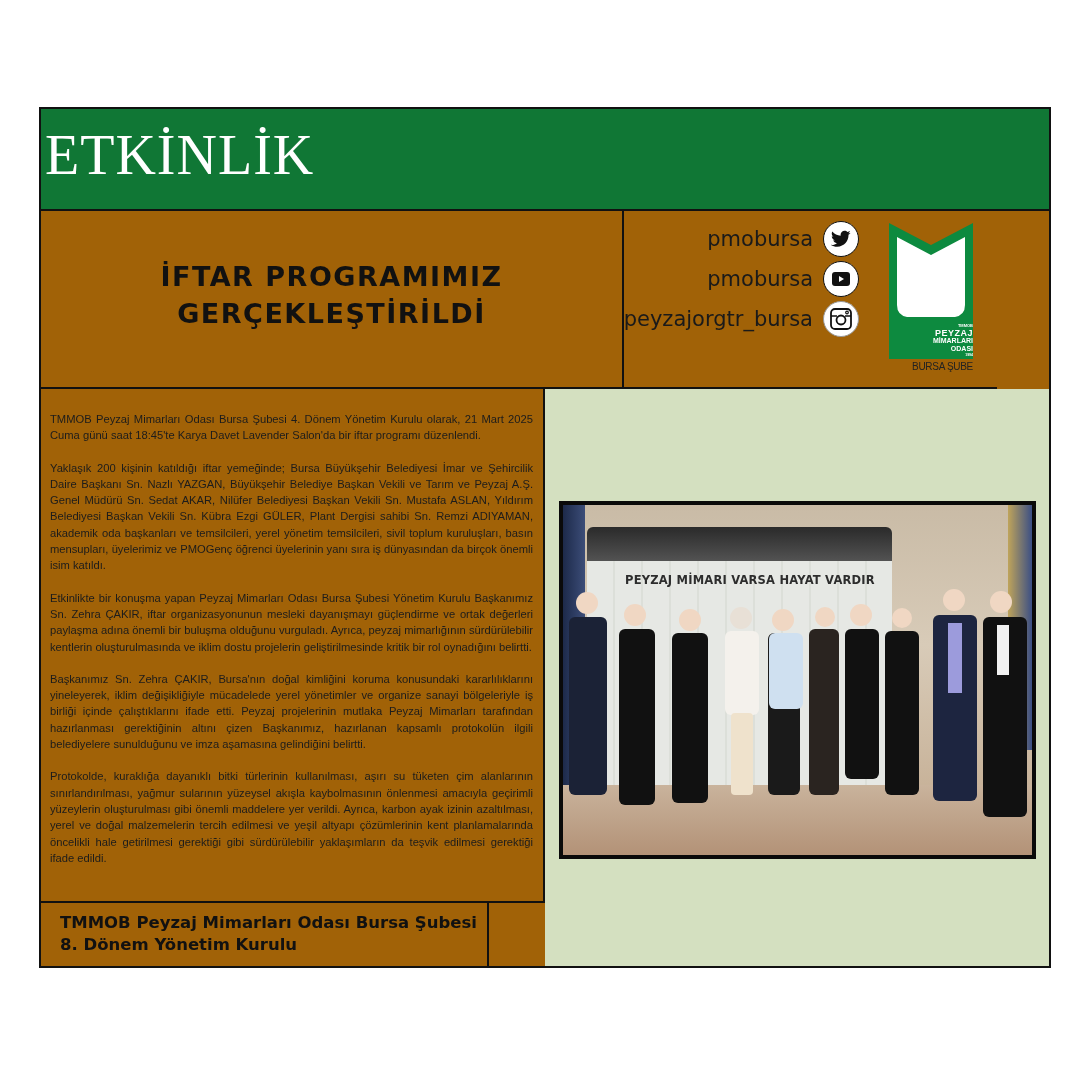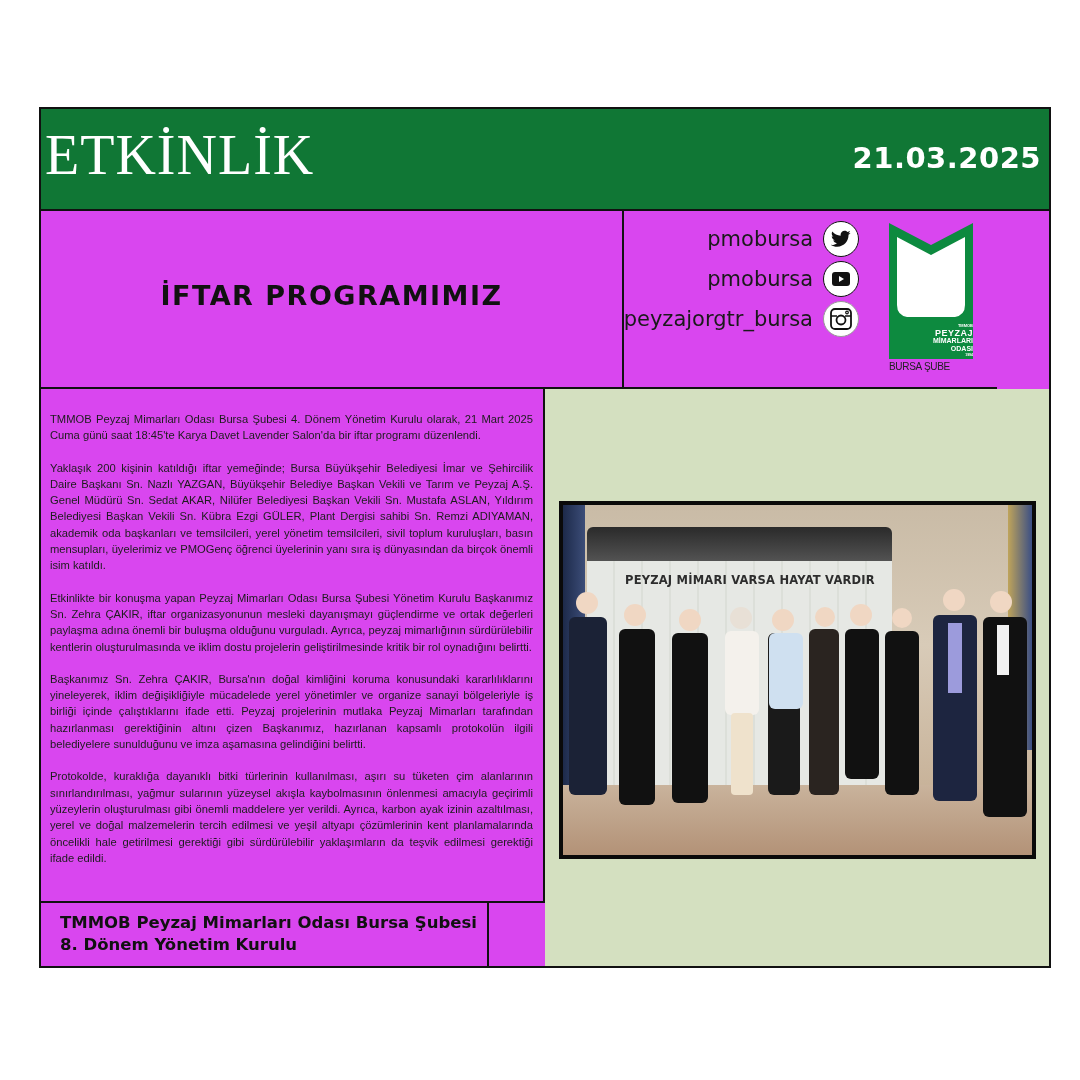--- a/index.html
+++ b/index.html
@@ -1,21 +1,21 @@
 <!DOCTYPE html>
 <html><head>
   <meta charset="utf-8">
   <style>
     * { box-sizing: border-box; margin: 0; padding: 0; }
     html, body { width: 1080px; height: 1080px; background: #ffffff; overflow: hidden; }
     body { position: relative; font-family: "Liberation Sans", sans-serif; color: #111; }
 
     .frame {
       position: absolute; left: 39px; top: 107px; width: 1012px; height: 861px;
-      border: 2px solid #111; background: #d946ef;
+      border: 2px solid #111; background: #a16207;
     }
     .header {
       position: absolute; left: 0; top: 0; width: 1008px; height: 102px;
       background: #107735; border-bottom: 2px solid #111;
     }
     .header-title {
       position: absolute; left: 4px; top: 14px;
       font-family: "Liberation Serif", "DejaVu Serif", serif;
       font-size: 56px; color: #ffffff; letter-spacing: 1px; font-weight: normal;
     }
@@ -58,21 +58,21 @@
     .social-icon svg { display: block; }
 
     .logo {
       position: absolute; right: 24px; top: 12px; width: 84px; height: 152px;
     }
     .logo-text {
       position: absolute; left: 0; width: 84px; text-align: right;
       font-family: "Liberation Sans", sans-serif; font-weight: bold; color: #fff;
     }
     .logo-caption {
-      position: absolute; left: 0; top: 138px; width: 84px; text-align: left;
+      position: absolute; left: 0; top: 138px; width: 84px; text-align: right;
       font-family: "Liberation Sans", sans-serif; font-size: 10px; color: #222;
       letter-spacing: -0.3px;
     }
 
     .body-cell {
       position: absolute; left: 0; top: 280px; width: 504px; height: 514px;
       border-right: 2px solid #111; border-bottom: 2px solid #111;
       padding: 22px 10px 0 9px;
     }
     .body-cell p {
@@ -117,26 +117,26 @@
     .floor { position: absolute; left: 0; bottom: 0; width: 100%; height: 70px; background: linear-gradient(180deg,#c9b39c,#b39277); }
     .people { position: absolute; left: 0; top: 0; width: 100%; height: 100%; }
   </style>
 </head>
 <body>
 
 <div class="frame">
 
   <div class="header">
     <div class="header-title">ETKİNLİK</div>
-    <div class="header-date">21.03.2025</div>
   </div>
 
   <div class="title-cell">
     <div class="event-title">
       <span>İFTAR PROGRAMIMIZ</span>
+      <span>GERÇEKLEŞTİRİLDİ</span>
     </div>
   </div>
 
   <div class="social-cell">
     <div class="social-list">
       <div class="social-row">
         <span class="social-label">pmobursa</span>
         <span class="social-icon">
           <svg width="20" height="18" viewBox="0 0 24 20">
               <path fill="#111" d="M23.6 2.4c-.9.4-1.8.6-2.8.8 1-.6 1.8-1.6 2.1-2.7-.9.6-2 1-3.1 1.2C18.9.7 17.7.1 16.3.1c-2.7 0-4.8 2.2-4.8 4.8 0 .4 0 .8.1 1.1C7.6 5.8 4 3.9 1.6.9c-.4.7-.7 1.6-.7 2.4 0 1.7.9 3.2 2.2 4-.8 0-1.5-.2-2.2-.6v.1c0 2.3 1.7 4.3 3.9 4.7-.4.1-.8.2-1.3.2-.3 0-.6 0-.9-.1.6 1.9 2.4 3.3 4.5 3.4-1.7 1.3-3.7 2.1-6 2.1-.4 0-.8 0-1.2-.1 2.1 1.4 4.7 2.2 7.4 2.2 8.9 0 13.7-7.4 13.7-13.7v-.6c1-.7 1.8-1.5 2.5-2.5z"></path>

